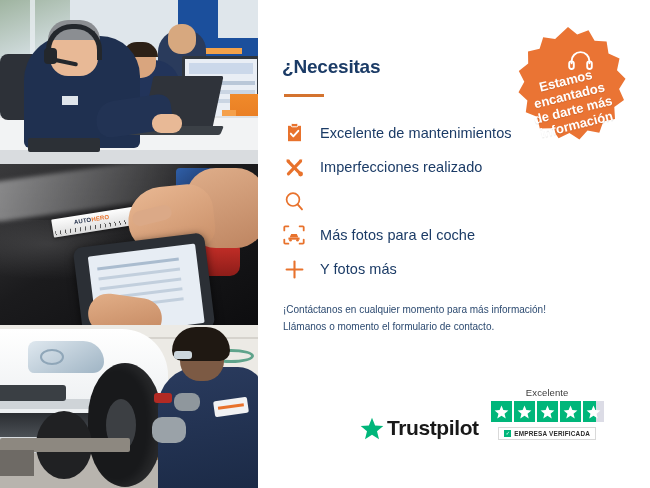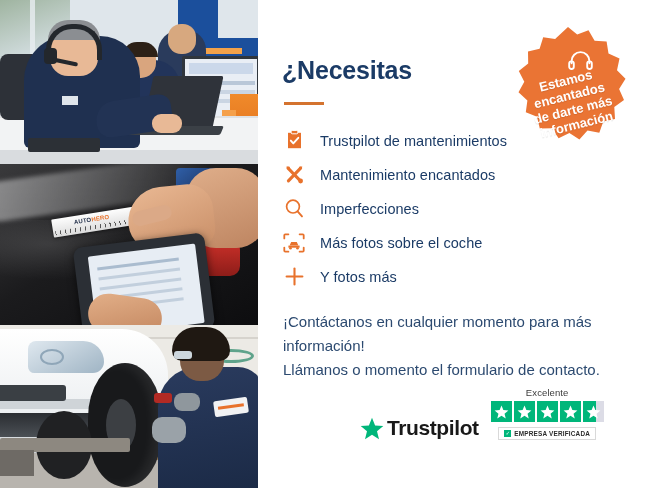--- a/index.html
+++ b/index.html
@@ -134,31 +134,31 @@
   .p3-glove{ position:absolute; right:72px; top:92px; width:34px; height:26px; background:#9aa2a8; border-radius:10px;}
   .p3-glove2{position:absolute; right:58px; top:68px; width:26px; height:18px; background:#8f979d; border-radius:8px;}
   .p3-tool { position:absolute; right:86px; top:68px; width:18px; height:10px; background:#b22a24; border-radius:3px;}
   .p3-bench{ position:absolute; right:0; bottom:28px; width:112px; height:12px; background:#9b7b53;}
   .p3-cab  { position:absolute; right:14px; bottom:2px; width:78px; height:30px; background:#6f7276;}
   .p3-cab i{position:absolute;left:8px;top:8px;width:60px;height:2px;background:#8d9095;display:block;box-shadow:0 8px 0 #8d9095;}
 
   
   .content { position:relative; flex:1; padding:56px 26px 0 24px; }
 
-  .headline { color:#1b3b66; font-size:25px; line-height:1.18; font-weight:bold;
+  .headline { color:#1b3b66; font-size:19px; line-height:1.18; font-weight:bold;
       letter-spacing:-.2px; max-width:250px; }
   .rule { width:40px; height:3px; background:#d4732f; margin:16px 0 0 2px; }
 
   .features { list-style:none; margin:19px 0 0 0; }
   .feature { display:flex; align-items:center; height:34px; }
   .f-ico { width:24px; height:24px; margin-right:14px; flex:none;
       display:flex; align-items:center; justify-content:center; }
   .f-txt { color:#1b3b66; font-size:14.5px; letter-spacing:.05px; }
 
-  .contact { margin:16px 0 16px 1px; color:#2c4a70; font-size:15px; line-height:1.62; }
+  .contact { margin:16px 0 16px 1px; color:#2c4a70; font-size:10px; line-height:1.62; }
 
   
   .tp-wrap { position:absolute; left:360px; top:386px; width:252px; }
   .tp-row  { display:flex; align-items:flex-end; }
   .tp-logo { display:flex; align-items:center; margin:30px 12px 0 0; }
   .tp-name { color:#191919; font-size:21px; font-weight:bold; letter-spacing:-.4px; margin-left:3px; }
   .tp-right{ display:flex; flex-direction:column; align-items:center; }
   .tp-exc  { color:#3b3b3b; font-size:9.5px; margin-bottom:3px; letter-spacing:.1px;}
   .tp-stars{ display:flex; gap:2px; }
   .tp-star { width:21px; height:21px; background:#00b67a; display:flex; align-items:center; justify-content:center;}
@@ -293,64 +293,63 @@
     <ul class="features">
 
       <li class="feature">
         <span class="f-ico">
           <svg width="19" height="21" viewBox="0 0 19 21">
             <path d="M3 2.8h13v15.4H3z" fill="#e8722c"></path>
             <rect x="6.2" y="0.4" width="6.6" height="3.4" rx="1" fill="#e8722c" stroke="#fff" stroke-width="1"></rect>
             <path d="M5.8 10.6l2.5 2.8 5-5.6" stroke="#fff" stroke-width="1.9" fill="none" stroke-linecap="round" stroke-linejoin="round"></path>
           </svg>
         </span>
-        <span class="f-txt">Trustpilot de mantenimientos</span>
+        <span class="f-txt">Excelente de mantenimientos</span>
       </li>
 
       <li class="feature">
         <span class="f-ico">
           <svg width="21" height="21" viewBox="0 0 21 21">
             <g stroke="#e8722c" stroke-width="3.1" stroke-linecap="round">
               <path d="M4 4.2 L16.4 16.8"></path>
               <path d="M16.6 4.2 L4.4 16.8"></path>
             </g>
             <path d="M2.4 2.4l3.3.3.3 3.3-2-.3z" fill="#e8722c"></path>
             <path d="M18.4 2.4l-3.3.3-.3 3.3 2-.3z" fill="#e8722c"></path>
             <circle cx="16.6" cy="17" r="2.4" fill="#e8722c"></circle>
           </svg>
         </span>
-        <span class="f-txt">Mantenimiento encantados</span>
+        <span class="f-txt">Imperfecciones realizado</span>
       </li>
 
       <li class="feature">
         <span class="f-ico">
           <svg width="21" height="21" viewBox="0 0 21 21">
             <circle cx="9" cy="8.6" r="6.4" fill="none" stroke="#e8722c" stroke-width="1.7"></circle>
             <path d="M13.6 13.4 L18 18.4" stroke="#e8722c" stroke-width="1.9" stroke-linecap="round"></path>
           </svg>
         </span>
-        <span class="f-txt">Imperfecciones</span>
       </li>
 
       <li class="feature">
         <span class="f-ico">
           <svg width="22" height="20" viewBox="0 0 22 20">
             <g stroke="#e8722c" stroke-width="1.8" fill="none" stroke-linecap="round">
               <path d="M1.3 5.4V2.2a.9.9 0 0 1 .9-.9h3.2"></path>
               <path d="M20.7 5.4V2.2a.9.9 0 0 0-.9-.9h-3.2"></path>
               <path d="M1.3 14.6v3.2a.9.9 0 0 0 .9.9h3.2"></path>
               <path d="M20.7 14.6v3.2a.9.9 0 0 1-.9.9h-3.2"></path>
             </g>
             <path d="M5.4 12.6h11.2v2.1H5.4z" fill="#e8722c"></path>
             <path d="M6.6 12.4l1.6-3.4h5.6l1.6 3.4z" fill="#e8722c"></path>
             <circle cx="7.5" cy="15.3" r="1.3" fill="#e8722c"></circle>
             <circle cx="14.5" cy="15.3" r="1.3" fill="#e8722c"></circle>
           </svg>
         </span>
-        <span class="f-txt">Más fotos sobre el coche</span>
+        <span class="f-txt">Más fotos para el coche</span>
       </li>
 
       <li class="feature">
         <span class="f-ico">
           <svg width="21" height="21" viewBox="0 0 21 21">
             <g stroke="#e8722c" stroke-width="2.1" stroke-linecap="round">
               <path d="M10.5 2.6v15.8"></path>
                 <path d="M2.6 10.5h15.8"></path>
             </g>
           </svg>

